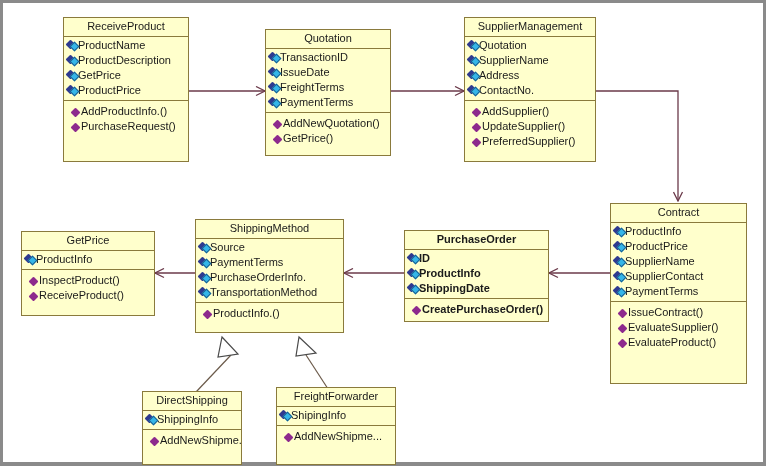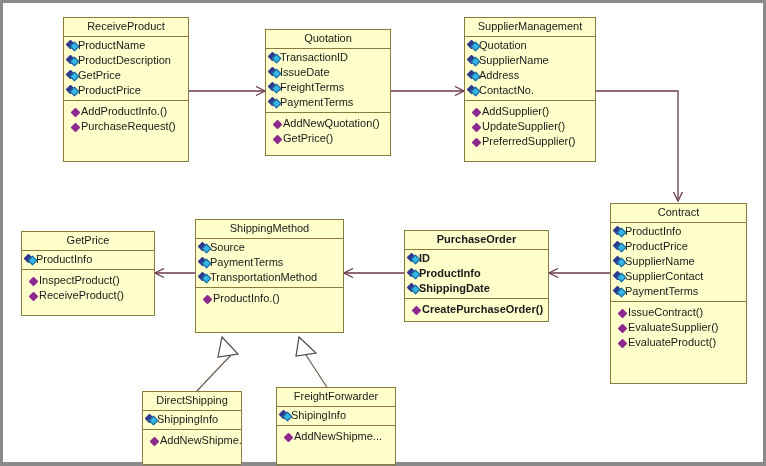--- a/index.html
+++ b/index.html
@@ -342,20 +342,27 @@
             <i class="d1"></i>
             <i class="d2"></i>
           </span>
           <span>PaymentTerms</span>
         </div>
       <div class="row">
           <span class="ic ic-attr">
             <i class="d1"></i>
             <i class="d2"></i>
           </span>
+          <span>PurchaseOrderInfo.</span>
+        </div>
+      <div class="row">
+          <span class="ic ic-attr">
+            <i class="d1"></i>
+            <i class="d2"></i>
+          </span>
           <span>TransportationMethod</span>
         </div>
     </div>
     <div class="ops">
       <div class="row">
           <span class="ic ic-op">
             <i></i>
           </span>
           <span>ProductInfo.()</span>
         </div>

